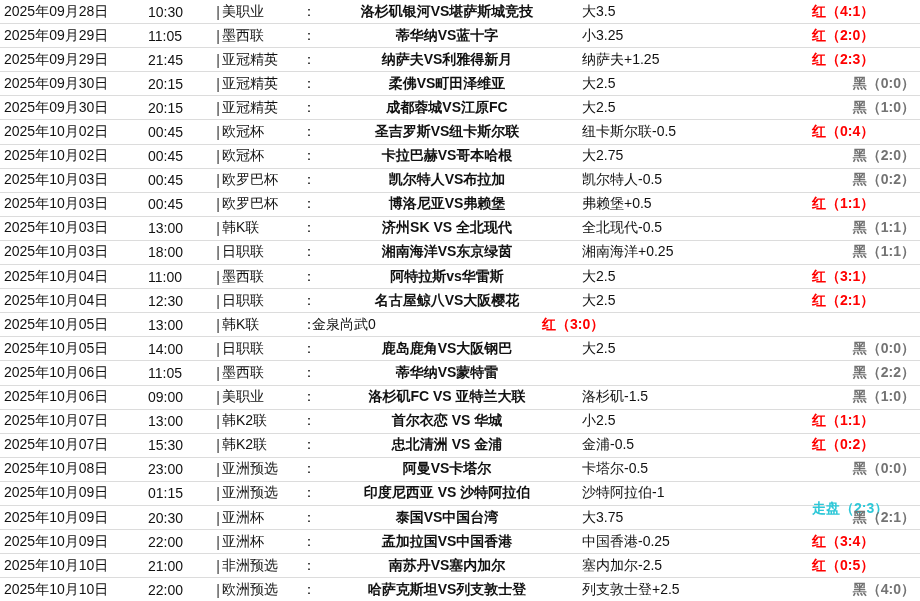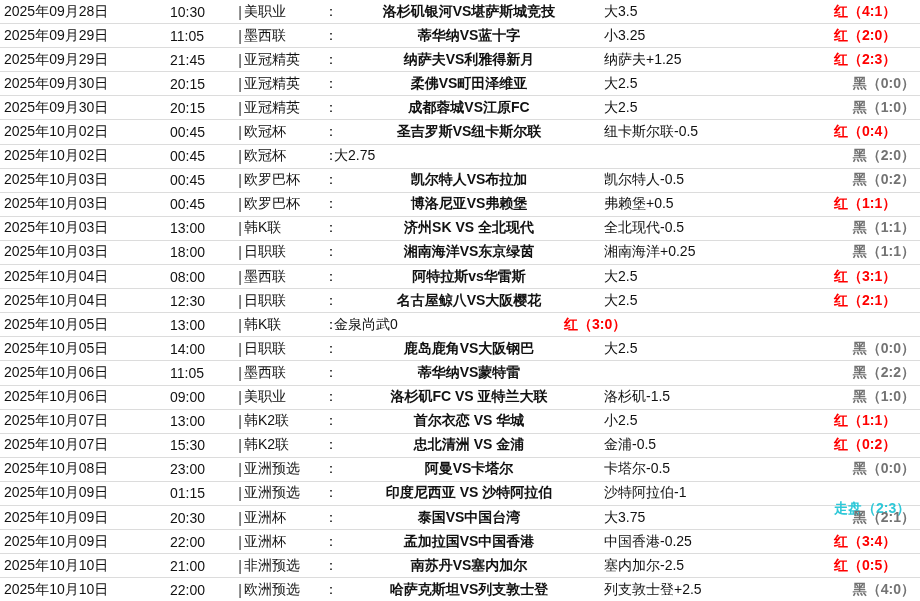--- a/index.html
+++ b/index.html
@@ -34,21 +34,20 @@
     width: 148px;
     padding-left: 4px;
     box-sizing: border-box;
     text-align: left;
     letter-spacing: 0px;
   }
   .c-time {
     width: 66px;
     box-sizing: border-box;
     text-align: left;
-    margin-left: 22px;
   }
   .c-sep {
     width: 8px;
     box-sizing: border-box;
     text-align: center;
     color: #333;
   }
   .c-league {
     width: 80px;
     box-sizing: border-box;
@@ -145,20 +144,21 @@
       <div class="c-match">圣吉罗斯VS纽卡斯尔联</div>
       <div class="c-line">纽卡斯尔联-0.5</div>
       <div class="c-result res-red">红（0:4）</div>
     </div>
     <div class="row">
       <div class="c-date">2025年10月02日</div>
       <div class="c-time">00:45</div>
       <div class="c-sep">|</div>
       <div class="c-league">欧冠杯</div>
       <div class="c-colon">：</div>
+      <div class="c-match">卡拉巴赫VS哥本哈根</div>
       <div class="c-line">大2.75</div>
       <div class="c-result res-black">黑（2:0）</div>
     </div>
     <div class="row">
       <div class="c-date">2025年10月03日</div>
       <div class="c-time">00:45</div>
       <div class="c-sep">|</div>
       <div class="c-league">欧罗巴杯</div>
       <div class="c-colon">：</div>
       <div class="c-match">凯尔特人VS布拉加</div>
@@ -190,21 +190,21 @@
       <div class="c-time">18:00</div>
       <div class="c-sep">|</div>
       <div class="c-league">日职联</div>
       <div class="c-colon">：</div>
       <div class="c-match">湘南海洋VS东京绿茵</div>
       <div class="c-line">湘南海洋+0.25</div>
       <div class="c-result res-black">黑（1:1）</div>
     </div>
     <div class="row">
       <div class="c-date">2025年10月04日</div>
-      <div class="c-time">08:00</div>
+      <div class="c-time">11:00</div>
       <div class="c-sep">|</div>
       <div class="c-league">墨西联</div>
       <div class="c-colon">：</div>
       <div class="c-match">阿特拉斯vs华雷斯</div>
       <div class="c-line">大2.5</div>
       <div class="c-result res-red">红（3:1）</div>
     </div>
     <div class="row">
       <div class="c-date">2025年10月04日</div>
       <div class="c-time">12:30</div>

